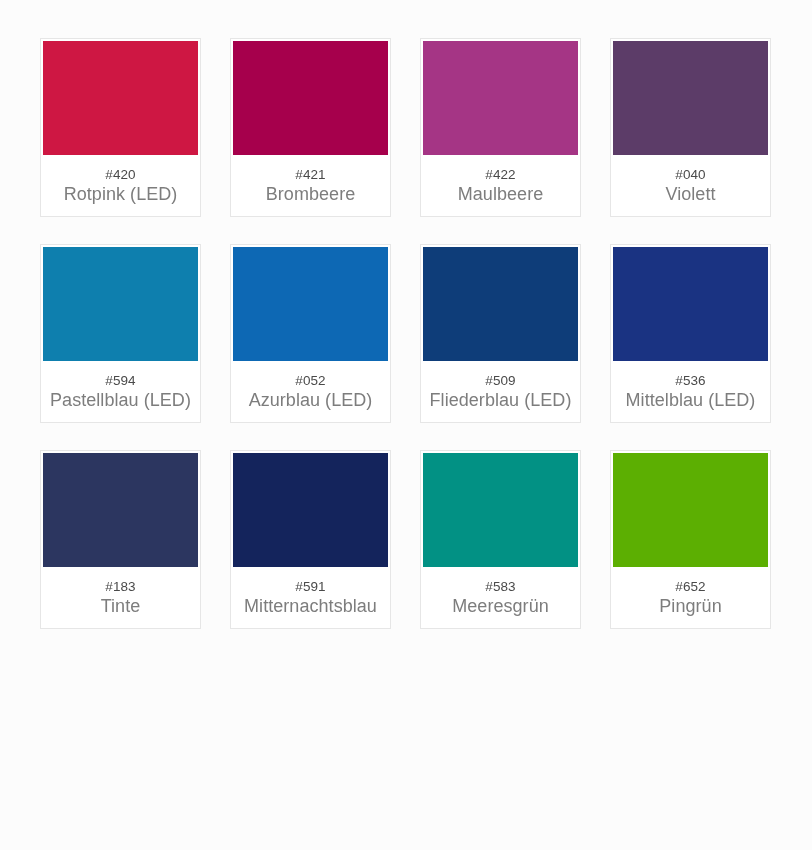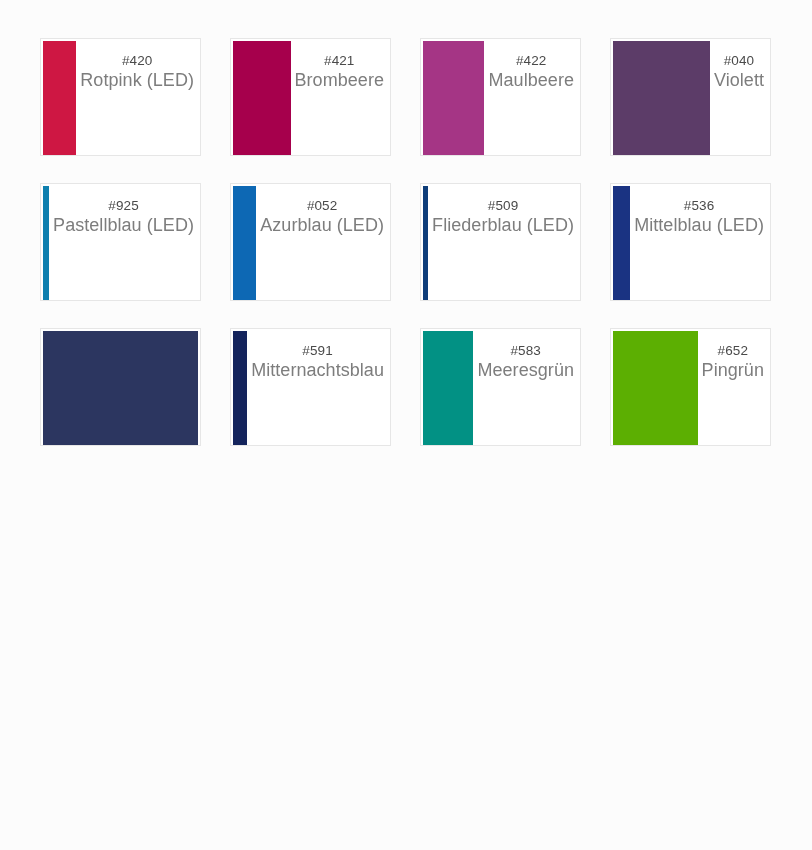--- a/index.html
+++ b/index.html
@@ -25,21 +25,21 @@
     row-gap: 27px;
   }
 
   .swatch-card {
     box-sizing: border-box;
     width: 161px;
     background: #ffffff;
     border: 1px solid #e6e6e6;
     padding: 2px 2px 0 2px;
     display: flex;
-    flex-direction: row;
+    flex-direction: column;
     align-items: stretch;
   }
 
   .swatch-color {
     width: 100%;
     height: 114px;
     display: block;
   }
 
   .swatch-meta {
@@ -93,21 +93,21 @@
     <div class="swatch-card">
       <div class="swatch-color" style="background-color: rgb(92, 60, 104);"></div>
       <div class="swatch-meta">
         <span class="swatch-code">#040</span>
         <span class="swatch-name">Violett</span>
       </div>
     </div>
     <div class="swatch-card">
       <div class="swatch-color" style="background-color: rgb(14, 127, 174);"></div>
       <div class="swatch-meta">
-        <span class="swatch-code">#925</span>
+        <span class="swatch-code">#594</span>
         <span class="swatch-name">Pastellblau (LED)</span>
       </div>
     </div>
     <div class="swatch-card">
       <div class="swatch-color" style="background-color: rgb(13, 104, 180);"></div>
       <div class="swatch-meta">
         <span class="swatch-code">#052</span>
         <span class="swatch-name">Azurblau (LED)</span>
       </div>
     </div>
@@ -120,20 +120,24 @@
     </div>
     <div class="swatch-card">
       <div class="swatch-color" style="background-color: rgb(26, 51, 130);"></div>
       <div class="swatch-meta">
         <span class="swatch-code">#536</span>
         <span class="swatch-name">Mittelblau (LED)</span>
       </div>
     </div>
     <div class="swatch-card">
       <div class="swatch-color" style="background-color: rgb(44, 54, 96);"></div>
+      <div class="swatch-meta">
+        <span class="swatch-code">#183</span>
+        <span class="swatch-name">Tinte</span>
+      </div>
     </div>
     <div class="swatch-card">
       <div class="swatch-color" style="background-color: rgb(20, 36, 92);"></div>
       <div class="swatch-meta">
         <span class="swatch-code">#591</span>
         <span class="swatch-name">Mitternachtsblau</span>
       </div>
     </div>
     <div class="swatch-card">
       <div class="swatch-color" style="background-color: rgb(2, 145, 132);"></div>

